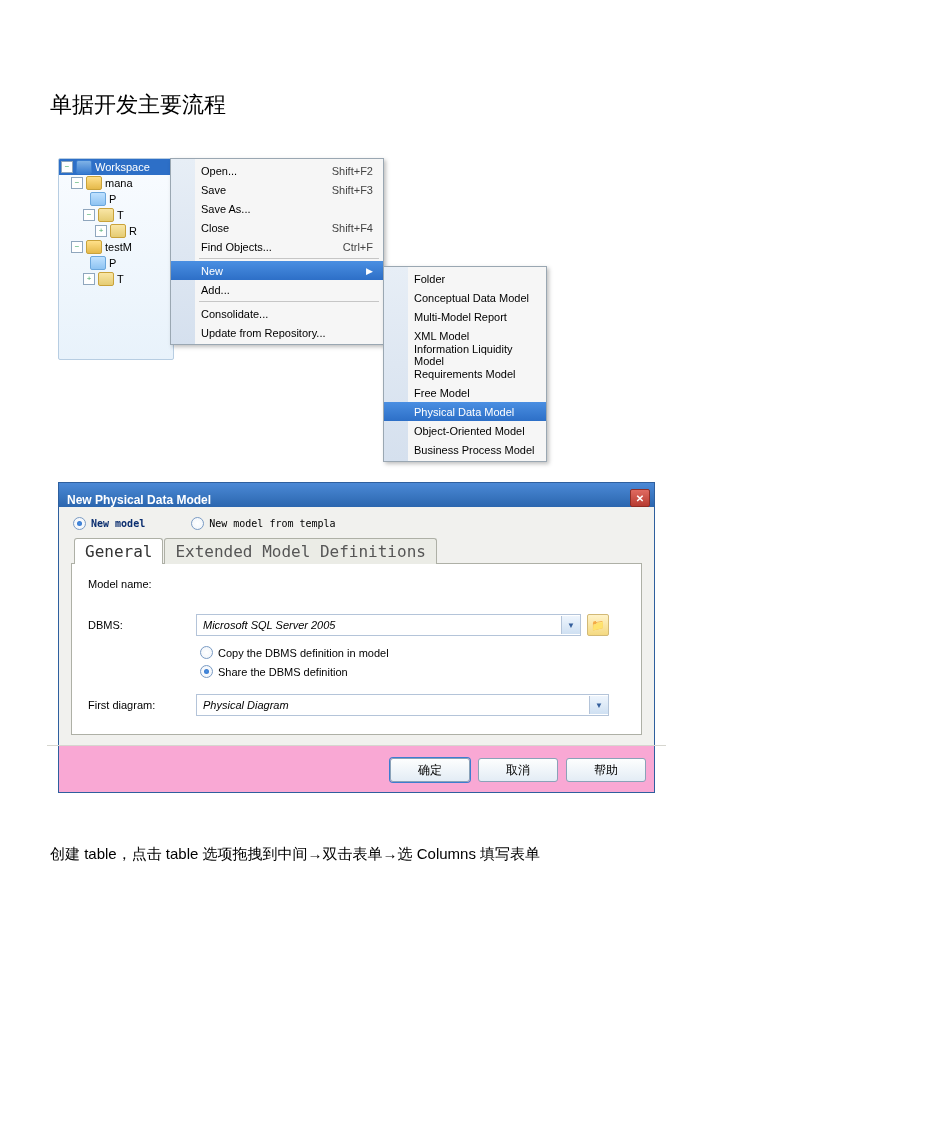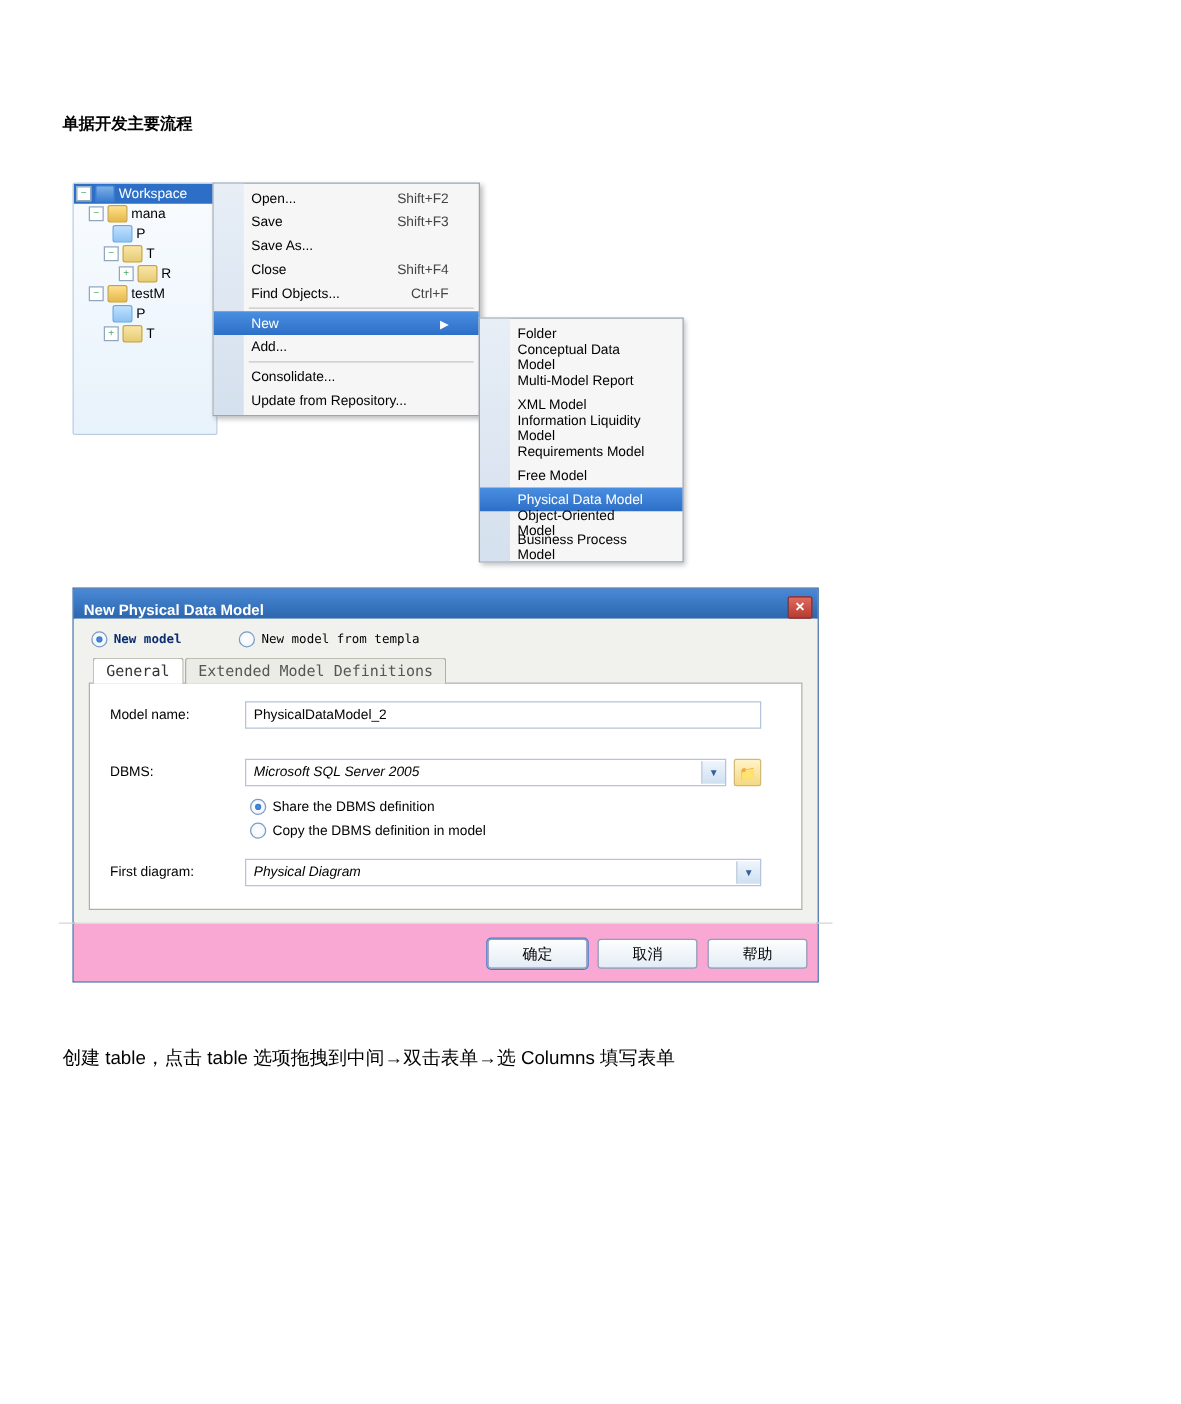--- a/index.html
+++ b/index.html
@@ -3,21 +3,21 @@
 <meta charset="utf-8">
 <style>
   body {
     margin: 0;
     background: #fff;
     width: 945px;
     font-family: "Microsoft YaHei", Arial, sans-serif;
     color: #000;
   }
   .page { padding: 50px 50px 80px 50px; box-sizing: border-box; }
-  .doc-title { font-size: 13px; font-weight: 700; margin: 40px 0 38px 0; }
+  .doc-title { font-size: 22px; font-weight: 400; margin: 40px 0 38px 0; }
   .doc-text { font-size: 15px; margin: 0 0 34px 0; line-height: 1.7; }
 
   
   .sc1 { position: relative; width: 482px; height: 284px; margin-bottom: 40px; margin-left: 8px; }
 
   .tree-panel {
     position: absolute; left: 0; top: 0; width: 114px; height: 200px;
     background: linear-gradient(#f9fcff,#e8f2fb);
     border: 1px solid #b7cde2; border-radius: 2px; font-size: 11px;
     overflow: hidden;
@@ -32,21 +32,21 @@
   .ico-dg { background:linear-gradient(#bfe1ff,#8ec3f2); border:1px solid #6ba7dd; }
   .ico-fld { background:linear-gradient(#f9e6a6,#e5cc73); border:1px solid #c9a23a; }
   .tree-lbl { white-space: nowrap; overflow:hidden; }
 
   .menu {
     position: absolute; background: #f6f6f6; border: 1px solid #9aa7b2;
     box-shadow: 2px 2px 4px rgba(0,0,0,.25);
     font-family: Tahoma, Arial, sans-serif; font-size: 11px;
   }
   .menu .strip { width:24px; background:linear-gradient(#e7eef6,#d5e0ee); position:absolute; top:0; bottom:0; left:0; }
-  .menu .mi { position:relative; display:flex; align-items:center; height:19px; padding:0 24px 0 30px; cursor:default; }
+  .menu .mi { position:relative; display:flex; align-items:center; height:19px; padding:0 10px 0 30px; cursor:default; }
   .menu .mi.sel { background:linear-gradient(#4a8fe2,#2d6fc7); color:#fff; }
   .menu .mi .short { margin-left:auto; color:#444; padding-left:24px; }
   .menu .sep { height:1px; margin:2px 4px 2px 28px; background:#c6c6c6; }
   .menu .arrow { margin-left:auto; font-size:9px; }
 
   .menu1 { left:112px; top:0; width:212px; padding:2px 0; }
   .menu2 { left:325px; top:108px; width:162px; padding:2px 0; }
 
   
   .dialog {
@@ -66,21 +66,21 @@
     color:#fff; font-size:10px; font-weight:700;
   }
   .dlg-body { background:#f1f1ee; padding:10px 12px 10px 12px; }
   .radio-row { display:flex; gap:46px; padding:0 2px 8px 2px; font-family:"SimSun","NSimSun",monospace; font-size:10px; color:#000; }
   .radio { display:flex; align-items:center; gap:5px; }
   .rbox { width:11px; height:11px; border:1px solid #7a9bc4; border-radius:50%;
     background:radial-gradient(#fff,#eef3f9); display:inline-flex; align-items:center; justify-content:center; }
   .rbox.ck::after { content:""; width:5px; height:5px; border-radius:50%;
     background:radial-gradient(#4a8fe2,#2d6fc7); }
   .rbold { color:#0b2e6f; font-weight:700; }
-  .tabs { display:flex; gap:1px; margin-bottom:-1px; padding-left:3px; font-family:"SimSun","NSimSun",monospace; font-size:12px; }
+  .tabs { display:flex; gap:1px; margin-bottom:-1px; padding-left:3px; font-family:"SimSun","NSimSun",monospace; font-size:16px; }
   .tab { border:1px solid #aeb0a6; border-bottom:none; padding:3px 10px 3px 10px;
     background:#f7f7f4; border-radius:3px 3px 0 0; color:#333; }
   .tab.active { background:#fff; position:relative; top:0; }
   .tab:not(.active){ background:#ebece6; color:#555; }
   .tpanel { border:1px solid #aeb0a6; background:#fff; padding:14px 32px 18px 16px; }
   .frow { display:flex; align-items:center; margin-bottom:10px; }
   .flabel { width:108px; color:#000; }
   .tinput { flex:1; height:20px; border:1px solid #b4c4d9; background:#fff; padding:0 6px;
     display:flex; align-items:center; color:#000; }
   .combo { flex:1; height:20px; border:1px solid #b4c4d9; background:#fff;
@@ -241,44 +241,41 @@
       </div>
 
       <div class="tabs">
         <div class="tab active">General</div>
         <div class="tab">Extended Model Definitions</div>
       </div>
 
       <div class="tpanel">
         <div class="frow">
           <span class="flabel">Model name:</span>
-          <span class="tinput">
-            <span>PhysicalDataModel_2</span>
-          </span>
         </div>
 
         <div style="height:14px"></div>
 
         <div class="frow">
           <span class="flabel">DBMS:</span>
           <span class="combo">
             <span>Microsoft SQL Server 2005</span>
             <span class="dd">▼</span>
           </span>
           <span class="ficon">📁</span>
         </div>
 
         <div class="subradio">
           <label class="radio">
+            <span class="rbox"></span>
+            <span>Copy the DBMS definition in model</span>
+          </label>
+          <label class="radio">
             <span class="rbox ck"></span>
             <span>Share the DBMS definition</span>
-          </label>
-          <label class="radio">
-            <span class="rbox"></span>
-            <span>Copy the DBMS definition in model</span>
           </label>
         </div>
 
         <div class="frow" style="margin-bottom:0">
           <span class="flabel">First diagram:</span>
           <span class="combo">
             <span>Physical Diagram</span>
             <span class="dd">▼</span>
           </span>
         </div>

